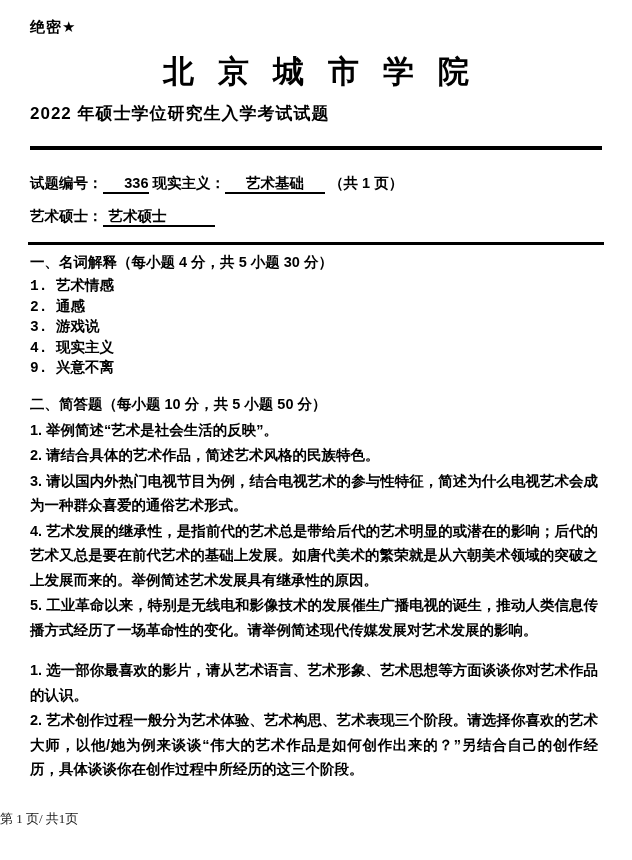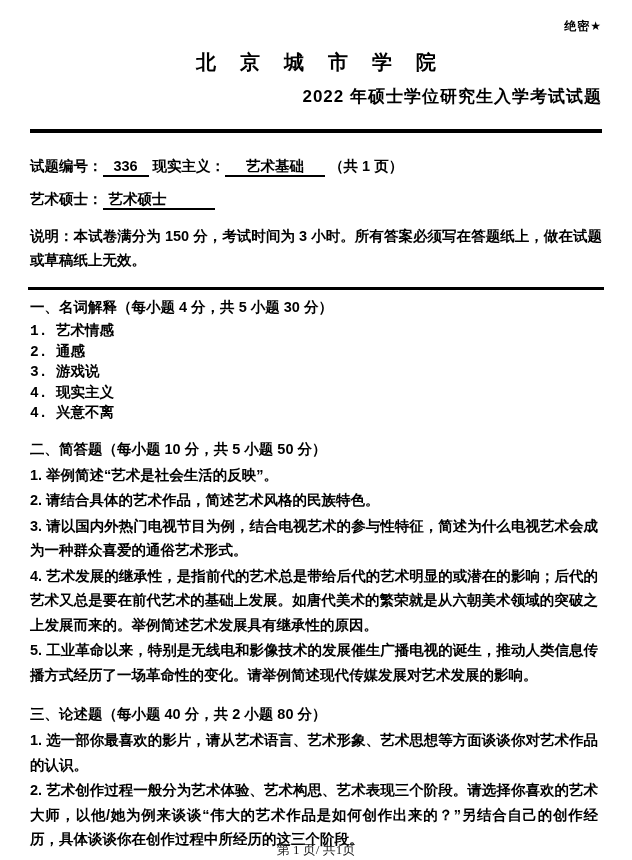--- a/index.html
+++ b/index.html
@@ -10,56 +10,55 @@
     height: 860px;
     margin: 0 auto;
     background: #ffffff;
     color: #000;
     font-family: "Liberation Sans", "DejaVu Sans", sans-serif;
     font-weight: 700;
     padding: 18px 30px 0 30px;
     overflow: hidden;
   }
   .classification {
-    font-size: 12px;
+    font-size: 15px;
     letter-spacing: 1px;
-    text-align: right;
   }
   .university {
     margin: 14px 0 0 0;
     text-align: center;
-    font-size: 20px;
+    font-size: 31px;
     letter-spacing: 24px;
     padding-left: 24px; 
     white-space: nowrap;
   }
   .subtitle {
     margin: 9px 0 4px 0;
-    text-align: right;
+    text-align: left;
     font-size: 17px;
     letter-spacing: 1px;
   }
   .double-rule {
     margin-top: 21px;
     height: 3px;
     border-top: 2px solid #000;
     border-bottom: 2px solid #000;
   }
   .info {
     margin-top: 24px;
     font-size: 14.5px;
   }
   .info-line { margin: 0 0 13px 0; }
   .uline {
     display: inline-block;
     border-bottom: 2px solid #000;
     text-align: center;
     line-height: 17px;
   }
-  .val-qno   { min-width: 46px; }
+  .val-qno   { min-width: 46px; text-align: right; }
   .val-qname { min-width: 100px; }
   .val-major { min-width: 112px; padding-right: 42px; }
   .instructions {
     margin: 14px 0 0 0;
     line-height: 24px;
     text-align: justify;
   }
   .thick-rule {
     margin-top: 15px;
     border-top: 3px solid #000;
@@ -74,22 +73,21 @@
   .sec3 { margin-top: 16px; }
   .sec2 .item, .sec3 .item {
     margin: 0 4px 1px 0;
     line-height: 24.5px;
     text-align: justify;
   }
   .footer {
     position: absolute;
     left: 0;
     right: 0;
-    bottom: 1px;
-    text-align: center;
+    bottom: 32px;
     font-family: "Liberation Serif", "DejaVu Serif", serif;
     font-weight: 400;
     font-size: 13px;
     color: #1a1a1a;
   }
 </style>
 </head>
 <body>
 
 <div class="page">
@@ -104,45 +102,43 @@
 
   <div class="info">
     <p class="info-line">
       <span>试题编号：</span><span class="uline val-qno">336</span>
       <span>现实主义：</span><span class="uline val-qname">艺术基础</span>
       <span>（共 1 页）</span>
     </p>
     <p class="info-line">
       <span>艺术硕士：</span><span class="uline val-major">艺术硕士</span>
     </p>
-    <p class="instructions">说明：本试卷满分为 150 分，考试时间为 3 小时。所有答案必须写在答题纸上，做在试题或草稿纸上无效。</p>
   </div>
 
   <div class="thick-rule"></div>
 
   <div class="section sec1">
     <p class="sec-title">一、名词解释（每小题 4 分，共 5 小题 30 分）</p>
     <p class="item">1. 艺术情感</p>
     <p class="item">2. 通感</p>
     <p class="item">3. 游戏说</p>
     <p class="item">4. 现实主义</p>
-    <p class="item">4. 兴意不离</p>
+    <p class="item">9. 兴意不离</p>
   </div>
 
   <div class="section sec2">
     <p class="sec-title">二、简答题（每小题 10 分，共 5 小题 50 分）</p>
     <p class="item">1. 举例简述“艺术是社会生活的反映”。</p>
     <p class="item">2. 请结合具体的艺术作品，简述艺术风格的民族特色。</p>
     <p class="item">3. 请以国内外热门电视节目为例，结合电视艺术的参与性特征，简述为什么电视艺术会成为一种群众喜爱的通俗艺术形式。</p>
     <p class="item">4. 艺术发展的继承性，是指前代的艺术总是带给后代的艺术明显的或潜在的影响；后代的艺术又总是要在前代艺术的基础上发展。如唐代美术的繁荣就是从六朝美术领域的突破之上发展而来的。举例简述艺术发展具有继承性的原因。</p>
     <p class="item">5. 工业革命以来，特别是无线电和影像技术的发展催生广播电视的诞生，推动人类信息传播方式经历了一场革命性的变化。请举例简述现代传媒发展对艺术发展的影响。</p>
   </div>
 
   <div class="section sec3">
-    <p class="sec-title">三、论述题（每小题 40 分，共 2 小题 80 分）</p>
     <p class="item">1. 选一部你最喜欢的影片，请从艺术语言、艺术形象、艺术思想等方面谈谈你对艺术作品的认识。</p>
     <p class="item">2. 艺术创作过程一般分为艺术体验、艺术构思、艺术表现三个阶段。请选择你喜欢的艺术大师，以他/她为例来谈谈“伟大的艺术作品是如何创作出来的？”另结合自己的创作经历，具体谈谈你在创作过程中所经历的这三个阶段。</p>
   </div>
 
   <div class="footer">
     <span>第 1 页/ 共1页</span>
   </div>
 
 </div>
 

